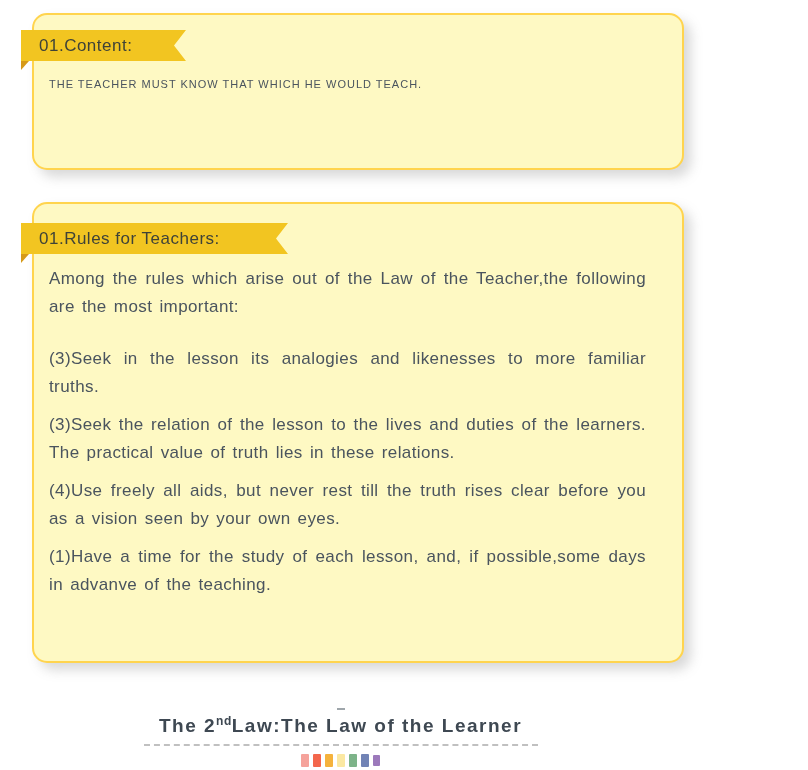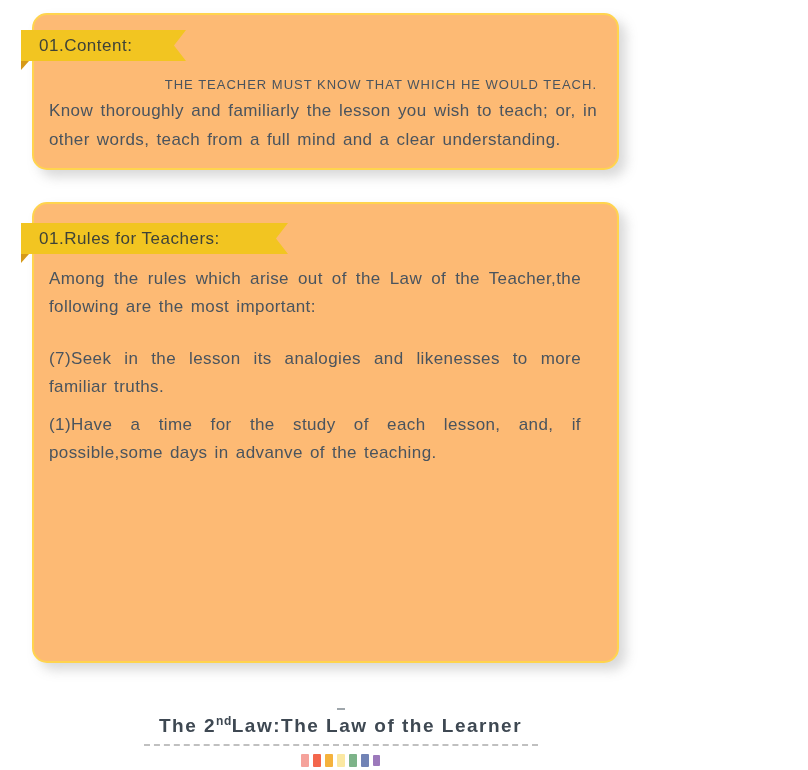--- a/index.html
+++ b/index.html
@@ -9,23 +9,23 @@
     height: 770px;
     background: #ffffff;
     overflow: hidden;
     font-family: "Liberation Sans", sans-serif;
   }
   body { position: relative; }
 
   .panel {
     position: absolute;
     left: 32px;
-    width: 587px;
+    width: 652px;
     box-sizing: border-box;
-    background: #fdba74;
+    background: #fef9c3;
     border: 2px solid var(--panel-border, #FFD44E);
     border-radius: 15px;
     box-shadow: 7px 7px 12px rgba(120,120,120,0.28);
   }
   #panel-content { top: 13px;  height: 157px; }
   #panel-rules   { top: 202px; height: 461px; }
 
   .ribbon {
     position: absolute;
     left: -13px;
@@ -58,24 +58,24 @@
 
   .panel-body {
     color: var(--text, #4A545E);
     text-align: justify;
   }
   #panel-content .panel-body { padding: 60px 20px 0 15px; }
   #panel-rules   .panel-body { padding: 61px 36px 0 15px; }
 
   p.caps-line {
     margin: 0 0 2px 0;
-    font-size: 13px;
+    font-size: 11px;
     line-height: 19px;
     letter-spacing: 1px;
-    text-align: right;
+    text-align: left;
   }
   p.body-text {
     margin: 0;
     font-size: 17px;
     line-height: 29px;
     letter-spacing: 0.4px;
     word-spacing: 2px;
   }
   #panel-rules p.body-text { line-height: 28px; }
   p.intro { margin: 0 0 24px 0; }
@@ -131,32 +131,33 @@
 </head>
 <body>
 
 <section class="panel" id="panel-content">
   <div class="fold" id="fold-content"></div>
   <div class="ribbon" id="ribbon-content">
     <span>01.Content:</span>
   </div>
   <div class="panel-body">
     <p class="caps-line">THE TEACHER MUST KNOW THAT WHICH HE WOULD TEACH.</p>
-    <p class="body-text">Know thoroughly and familiarly the lesson you wish to teach; or, in other words, teach from a full mind and a clear understanding.</p>
   </div>
 </section>
 
 <section class="panel" id="panel-rules">
   <div class="fold" id="fold-rules"></div>
   <div class="ribbon" id="ribbon-rules">
     <span>01.Rules for Teachers:</span>
   </div>
   <div class="panel-body">
     <p class="body-text intro">Among the rules which arise out of the Law of the Teacher,the following are the most important:</p>
-    <p class="body-text rule">(7)Seek in the lesson its analogies and likenesses to more familiar truths.</p>
+    <p class="body-text rule">(3)Seek in the lesson its analogies and likenesses to more familiar truths.</p>
+    <p class="body-text rule">(3)Seek the relation of the lesson to the lives and duties of the learners. The practical value of truth lies in these relations.</p>
+    <p class="body-text rule">(4)Use freely all aids, but never rest till the truth rises clear before you as a vision seen by your own eyes.</p>
     <p class="body-text rule">(1)Have a time for the study of each lesson, and, if possible,some days in advanve of the teaching.</p>
   </div>
 </section>
 
 <footer class="footer">
   <span class="mini-dash"></span>
   <h1 class="footer-title"><span>The 2</span><sup>nd</sup><span>Law:The Law of the Learner</span></h1>
   <div class="dashed-divider"></div>
   <div class="bars" id="color-bars">
       <span class="bar" style="background: rgb(245, 162, 155);"></span>

